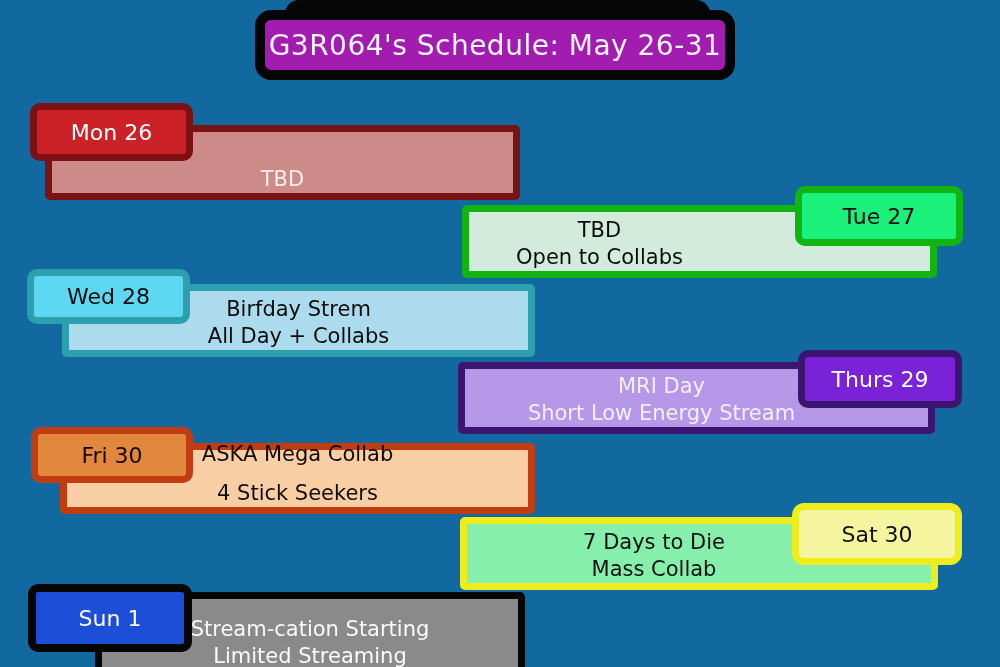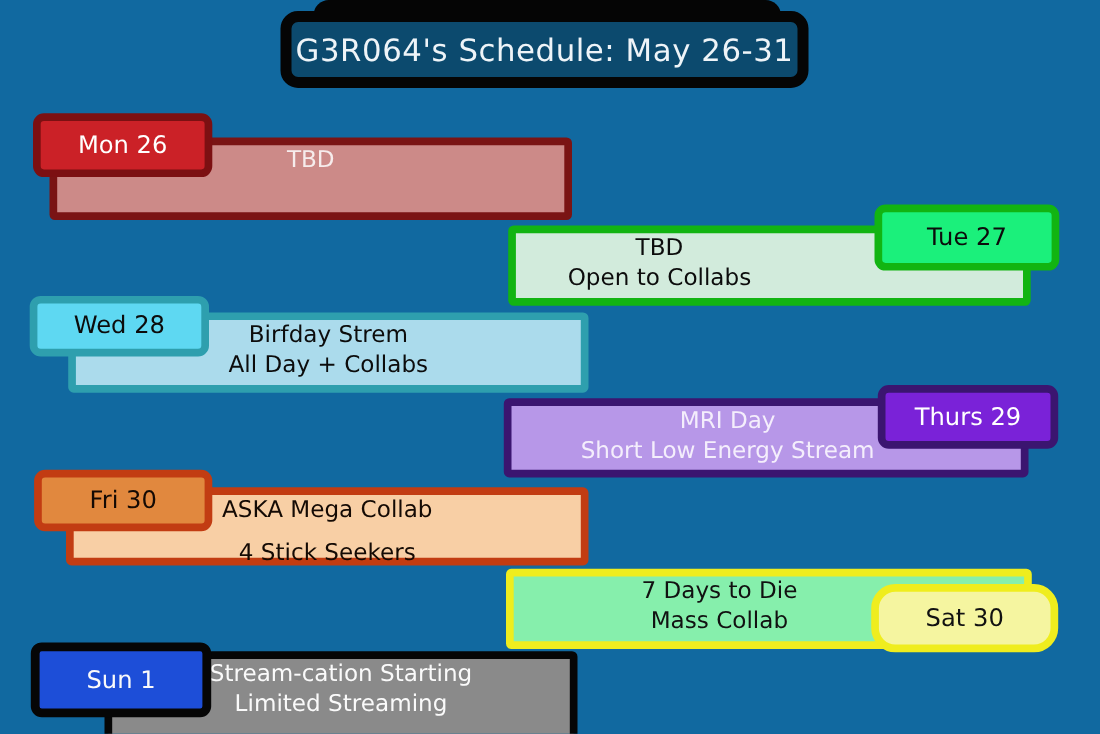--- a/index.html
+++ b/index.html
@@ -11,30 +11,30 @@
   .canvas{position:relative;width:1000px;height:667px;background:#1169a0;overflow:hidden;}
 
   
   .title-echo{
     position:absolute;left:285px;top:0;width:425px;height:52px;
     background:#050505;border-radius:14px;z-index:1;
   }
   .title-box{
     position:absolute;left:255px;top:10px;width:480px;height:70px;
     box-sizing:border-box;border:10px solid #050505;border-radius:16px;
-    background:#0c4a6e;z-index:2;
+    background:#a21caf;z-index:2;
     display:flex;align-items:center;justify-content:center;
     color:#eef4f8;font-size:28px;letter-spacing:0.5px;white-space:nowrap;
   }
 
   
   .bar{
     position:absolute;box-sizing:border-box;border-style:solid;border-width:7px;
     border-radius:5px;z-index:2;
-    display:flex;flex-direction:column;align-items:center;justify-content:flex-start;
+    display:flex;flex-direction:column;align-items:center;justify-content:flex-end;
     font-size:21px;line-height:27px;text-align:center;
   }
   .bar .line:empty{display:none;}
   .day-label{
     position:absolute;box-sizing:border-box;border-style:solid;border-width:7px;
     border-radius:10px;z-index:3;
     display:flex;align-items:center;justify-content:center;
     font-size:22px;white-space:nowrap;
   }
 
@@ -53,21 +53,21 @@
   
   .thu .bar{left:458px;top:362px;width:477px;height:72px;background:#b797e8;border-color:#3b1570;color:#f4eefc;padding-right:70px;}
   .thu .day-label{left:798px;top:350px;width:164px;height:58px;background:#7a22d8;border-color:#3b1570;color:#ffffff;}
 
   
   .fri .bar{left:60px;top:443px;width:475px;height:71px;background:#f8cfa5;border-color:#c23c12;color:#140a04;gap:12px;}
   .fri .day-label{left:31px;top:427px;width:162px;height:56px;background:#e1883e;border-color:#c23c12;color:#140a04;}
 
   
   .sat .bar{left:460px;top:517px;width:478px;height:73px;background:#86efac;border-color:#efed1e;color:#111111;padding-right:90px;}
-  .sat .day-label{left:792px;top:503px;width:170px;height:62px;background:#f5f5a0;border-color:#efed1e;color:#111111;border-radius:22px;margin-top:28px;}
+  .sat .day-label{left:792px;top:503px;width:170px;height:62px;background:#f5f5a0;border-color:#efed1e;color:#111111;border-radius:12px;}
 
   
   .sun .bar{left:95px;top:592px;width:430px;height:85px;background:#8a8a8a;border-color:#060606;color:#fafafa;}
   .sun .day-label{left:28px;top:584px;width:164px;height:68px;background:#1d4ed8;border-color:#060606;color:#fafafa;border-width:8px;}
 </style>
 </head>
 <body>
 
 <div class="canvas">
 

